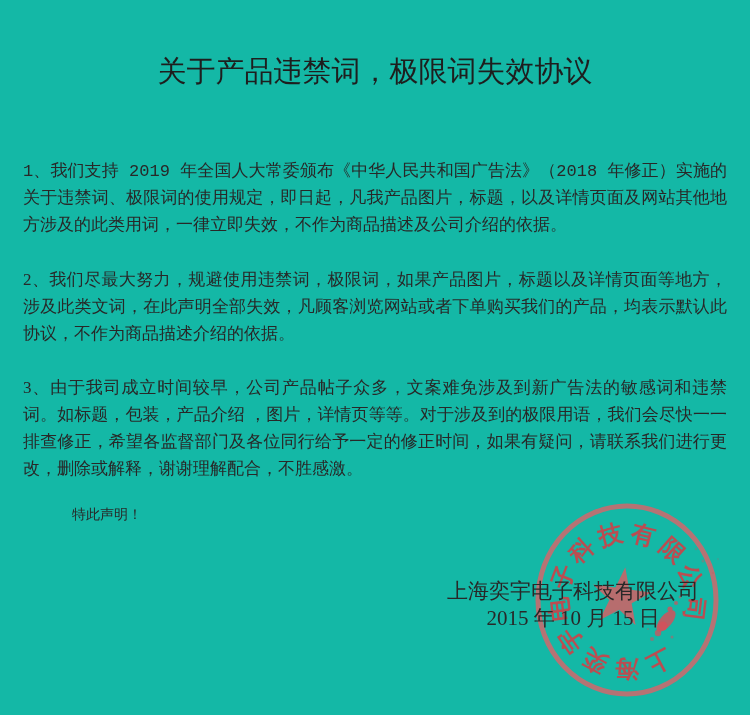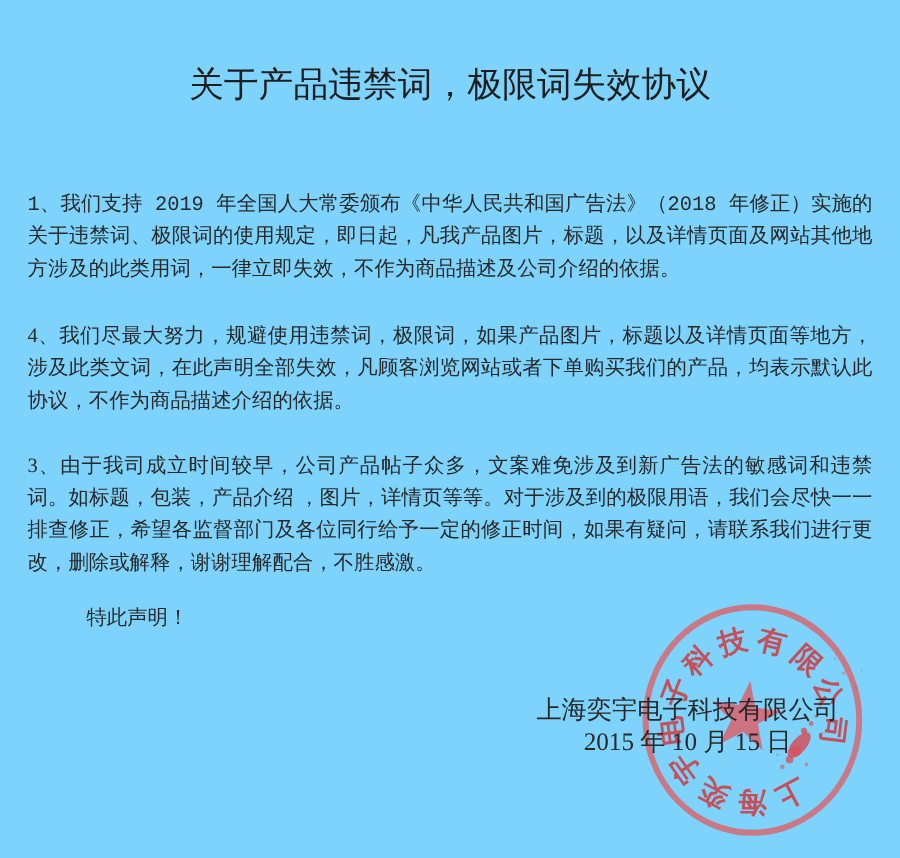--- a/index.html
+++ b/index.html
@@ -1,20 +1,20 @@
 <!DOCTYPE html>
 <html><head>
 <meta charset="utf-8">
 <style>
   html, body { margin: 0; padding: 0; background: #ffffff; }
   .page {
     position: relative;
     width: 750px;
     height: 715px;
-    background: #7dd3fc;
+    background: #14b8a6;
     overflow: hidden;
     font-family: "Liberation Serif", "DejaVu Serif", serif;
     color: #282828;
   }
   .title {
     padding-top: 52px;
     text-align: center;
     font-size: 29px;
     line-height: 38px;
     letter-spacing: 0px;
@@ -31,21 +31,21 @@
     text-align: justify;
     text-justify: inter-ideograph;
   }
   .para { margin: 0; }
   .para-1 { margin-top: 68px; font-family: Liberation Mono, monospace; }
   .para-2 { margin-top: 27px; }
   .para-3 { margin-top: 27px; }
   .declaration {
     margin: 19px 0 0 0;
     padding-left: 49px;
-    font-size: 17px;
+    font-size: 14px;
     line-height: 27px;
   }
   .signature {
     position: relative;
     z-index: 3;
     margin: 50px 0 0 408px;
     width: 330px;
     text-align: center;
     font-size: 21px;
     line-height: 27px;
@@ -67,21 +67,21 @@
 </style>
 </head>
 <body>
 
 <div class="page">
 
   <div class="title">关于产品违禁词，极限词失效协议</div>
 
   <div class="body-text">
     <p class="para para-1">1、我们支持 2019 年全国人大常委颁布《中华人民共和国广告法》（2018 年修正）实施的关于违禁词、极限词的使用规定，即日起，凡我产品图片，标题，以及详情页面及网站其他地方涉及的此类用词，一律立即失效，不作为商品描述及公司介绍的依据。</p>
-    <p class="para para-2">4、我们尽最大努力，规避使用违禁词，极限词，如果产品图片，标题以及详情页面等地方，涉及此类文词，在此声明全部失效，凡顾客浏览网站或者下单购买我们的产品，均表示默认此协议，不作为商品描述介绍的依据。</p>
+    <p class="para para-2">2、我们尽最大努力，规避使用违禁词，极限词，如果产品图片，标题以及详情页面等地方，涉及此类文词，在此声明全部失效，凡顾客浏览网站或者下单购买我们的产品，均表示默认此协议，不作为商品描述介绍的依据。</p>
     <p class="para para-3">3、由于我司成立时间较早，公司产品帖子众多，文案难免涉及到新广告法的敏感词和违禁词。如标题，包装，产品介绍 ，图片，详情页等等。对于涉及到的极限用语，我们会尽快一一排查修正，希望各监督部门及各位同行给予一定的修正时间，如果有疑问，请联系我们进行更改，删除或解释，谢谢理解配合，不胜感激。</p>
     <p class="declaration">特此声明！</p>
   </div>
 
   <div class="signature">
     <p class="sig-line">上海奕宇电子科技有限公司</p>
     <p class="sig-line">2015 年 10 月 15 日</p>
   </div>
 
   <svg class="seal" viewBox="0 0 198 200" xmlns="http://www.w3.org/2000/svg">

